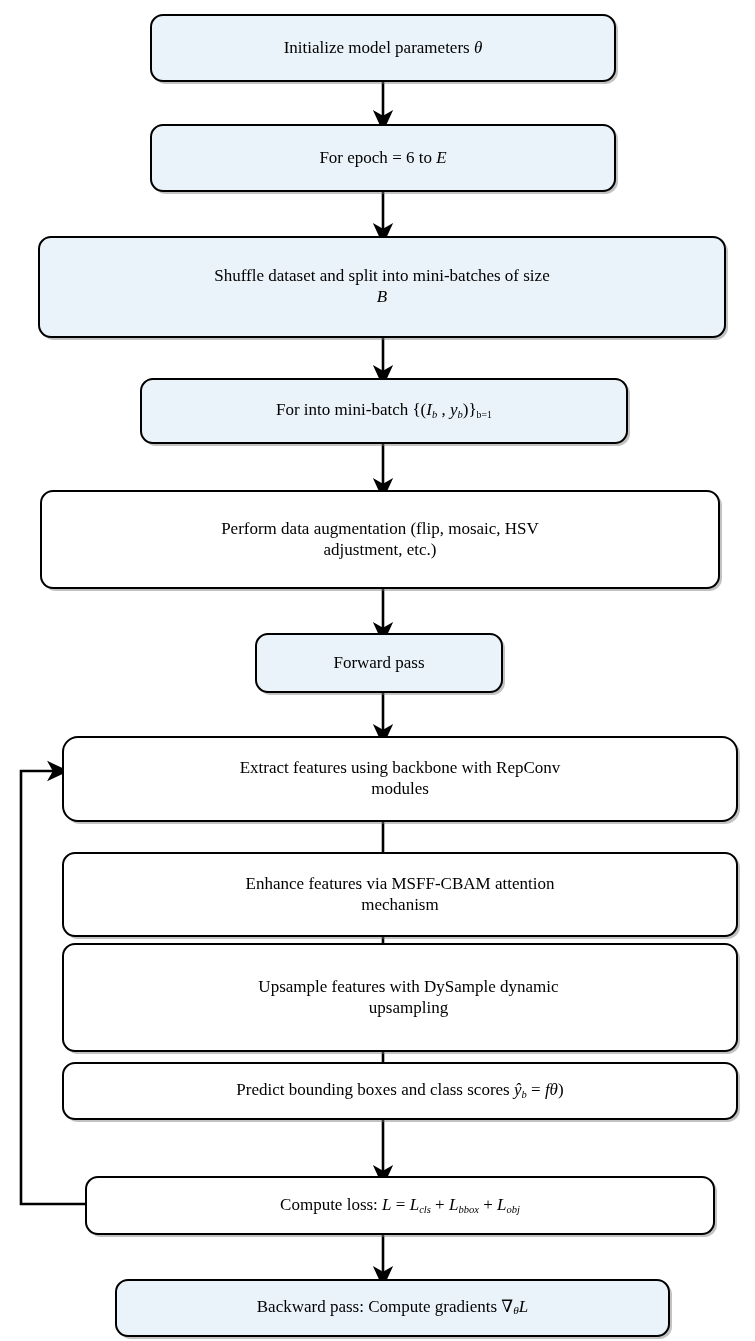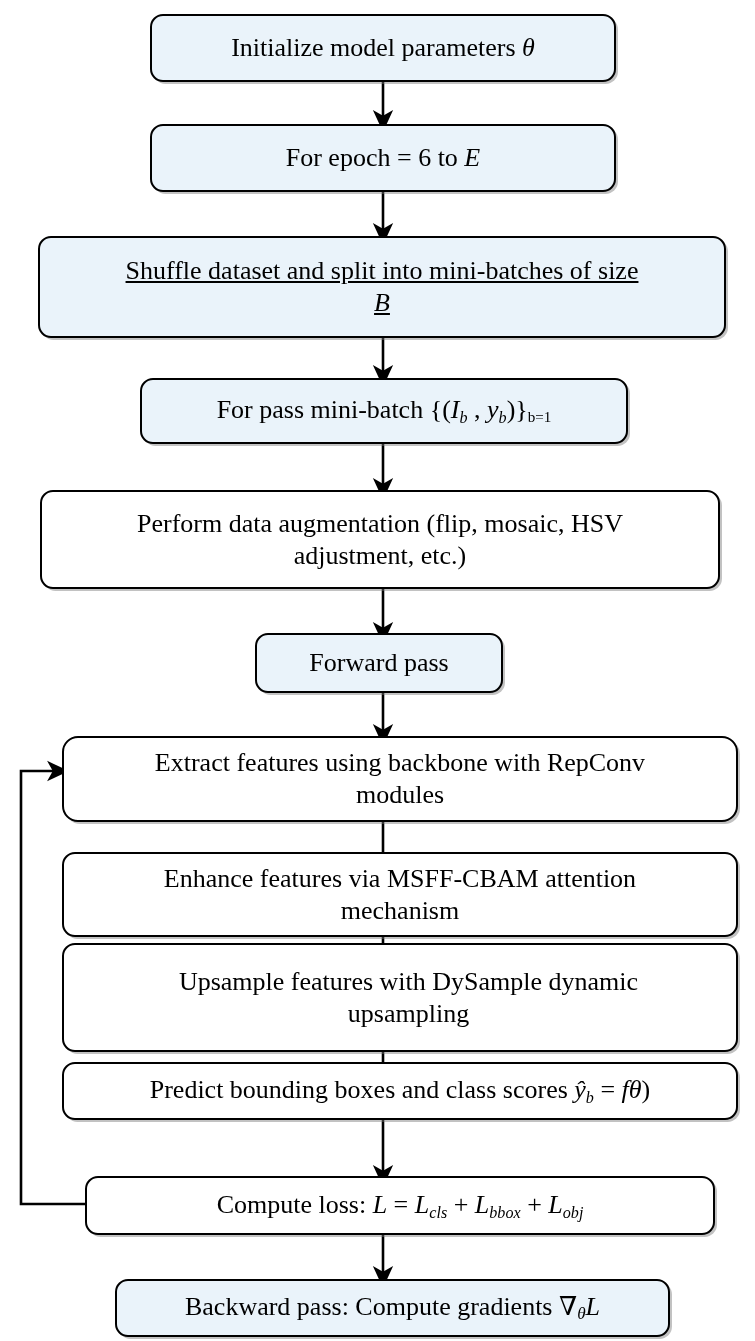--- a/index.html
+++ b/index.html
@@ -18,21 +18,21 @@
   .node {
     position: absolute;
     box-sizing: border-box;
     border: 2.2px solid #000000;
     border-radius: 13px;
     display: flex;
     align-items: center;
     justify-content: center;
     text-align: center;
     color: #000000;
-    font-size: 26px;
+    font-size: 17px;
     line-height: 1.22;
     padding: 2px 14px;
     box-shadow: 2.5px 2.5px 0 -0.5px rgba(120,120,120,0.45);
   }
   .fill-blue { background: #eaf3fa; }
   .fill-white { background: #ffffff; }
 
   .node .txt { display: block; }
 
   
@@ -85,29 +85,29 @@
   </svg>
 
   <div class="node fill-blue" style="left:150px; top:14px; width:466px; height:68px;">
     <span class="txt"><span>Initialize model parameters </span><i class="mv">θ</i></span>
   </div>
 
   <div class="node fill-blue" style="left:150px; top:124px; width:466px; height:68px;">
     <span class="txt"><span>For epoch </span><span>=</span><span> 6 to </span><i class="mv">E</i></span>
   </div>
 
-  <div class="node fill-blue" style="left:38px; top:236px; width:688px; height:102px;text-decoration:underline;">
+  <div class="node fill-blue" style="left:38px; top:236px; width:688px; height:102px;">
     <span class="txt">
       <span>Shuffle dataset and split into mini-batches of size</span><br>
       <i class="mv">B</i>
     </span>
   </div>
 
   <div class="node fill-blue" style="left:140px; top:378px; width:488px; height:66px;">
-    <span class="txt"><span>For pass mini-batch </span><span>{(</span><i class="mv">I</i><span class="sub">b</span><span> , </span><i class="mv">y</i><span class="sub">b</span><span>)}</span><span class="subr">b=1</span></span>
+    <span class="txt"><span>For into mini-batch </span><span>{(</span><i class="mv">I</i><span class="sub">b</span><span> , </span><i class="mv">y</i><span class="sub">b</span><span>)}</span><span class="subr">b=1</span></span>
   </div>
 
   <div class="node fill-white" style="left:40px; top:490px; width:680px; height:99px;">
     <span class="txt">
       <span>Perform data augmentation (flip, mosaic, HSV</span><br>
       <span>adjustment, etc.)</span>
     </span>
   </div>
 
   <div class="node fill-blue" style="left:255px; top:633px; width:248px; height:60px;font-family:Liberation Serif, serif;">

